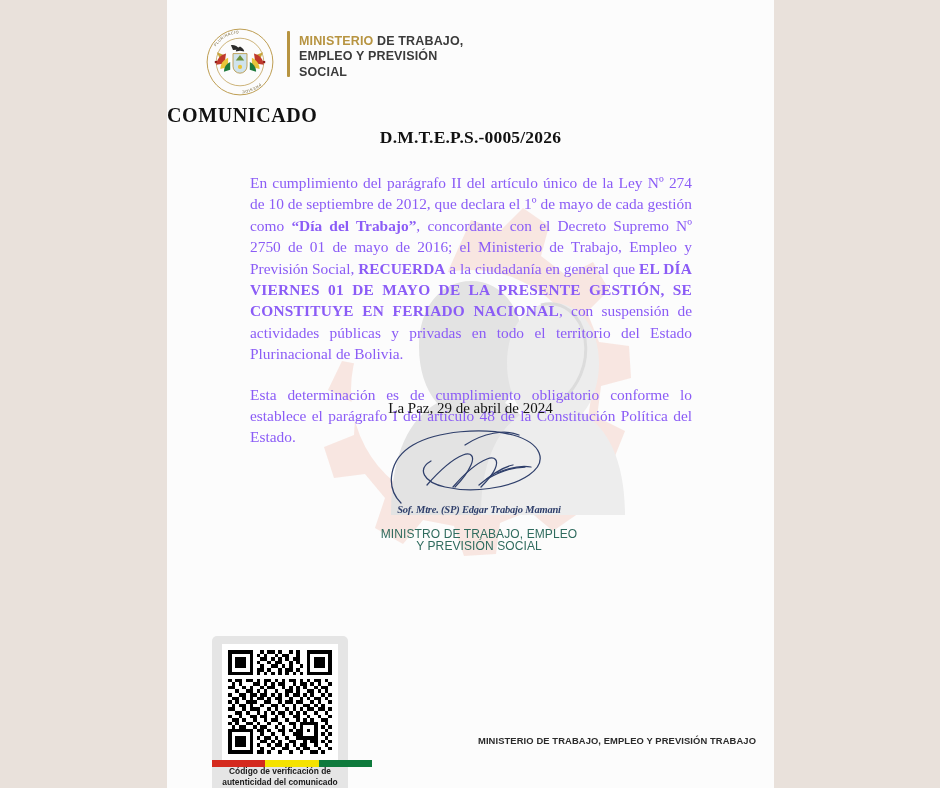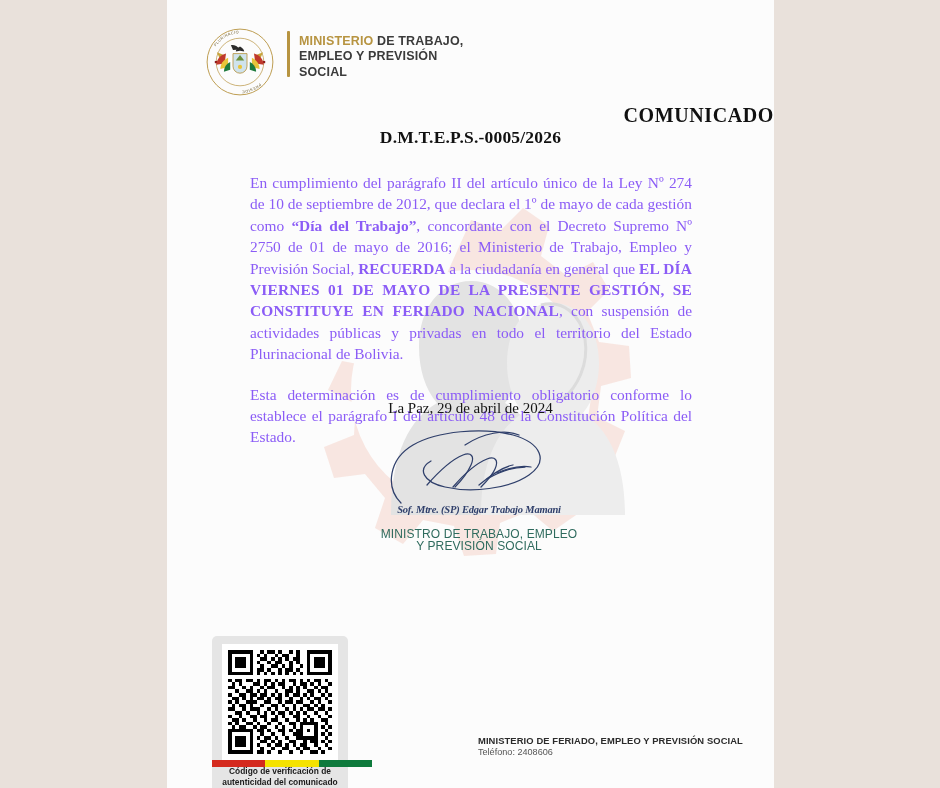--- a/index.html
+++ b/index.html
@@ -75,21 +75,21 @@
     white-space: nowrap;
   }
   .lh-gold { color: #b79441; }
 
   
   .doc-title {
     position: absolute;
     left: 0;
     right: 0;
     top: 104px;
-    text-align: right;
+    text-align: left;
     font-family: "Liberation Serif", serif;
     font-weight: bold;
     font-size: 20px;
     letter-spacing: 0.6px;
     color: #111;
     z-index: 3;
   }
   .doc-subtitle {
     position: absolute;
     left: 0;
@@ -388,18 +388,17 @@
       </div>
     </div>
 
     <div class="tricolor">
       <div class="tri-seg" style="background: rgb(212, 42, 30);"></div>
       <div class="tri-seg" style="background: rgb(245, 226, 0);"></div>
       <div class="tri-seg" style="background: rgb(14, 122, 60);"></div>
     </div>
 
     <div class="footer">
-      <div class="footer-title">MINISTERIO DE FERIADO, EMPLEO Y PREVISIÓN SOCIAL</div>
-      <div class="footer-line">Teléfono: 2408606</div>
+      <div class="footer-title">MINISTERIO DE TRABAJO, EMPLEO Y PREVISIÓN TRABAJO</div>
     </div>
 
   </div>
 </div>
 
 </body></html>

